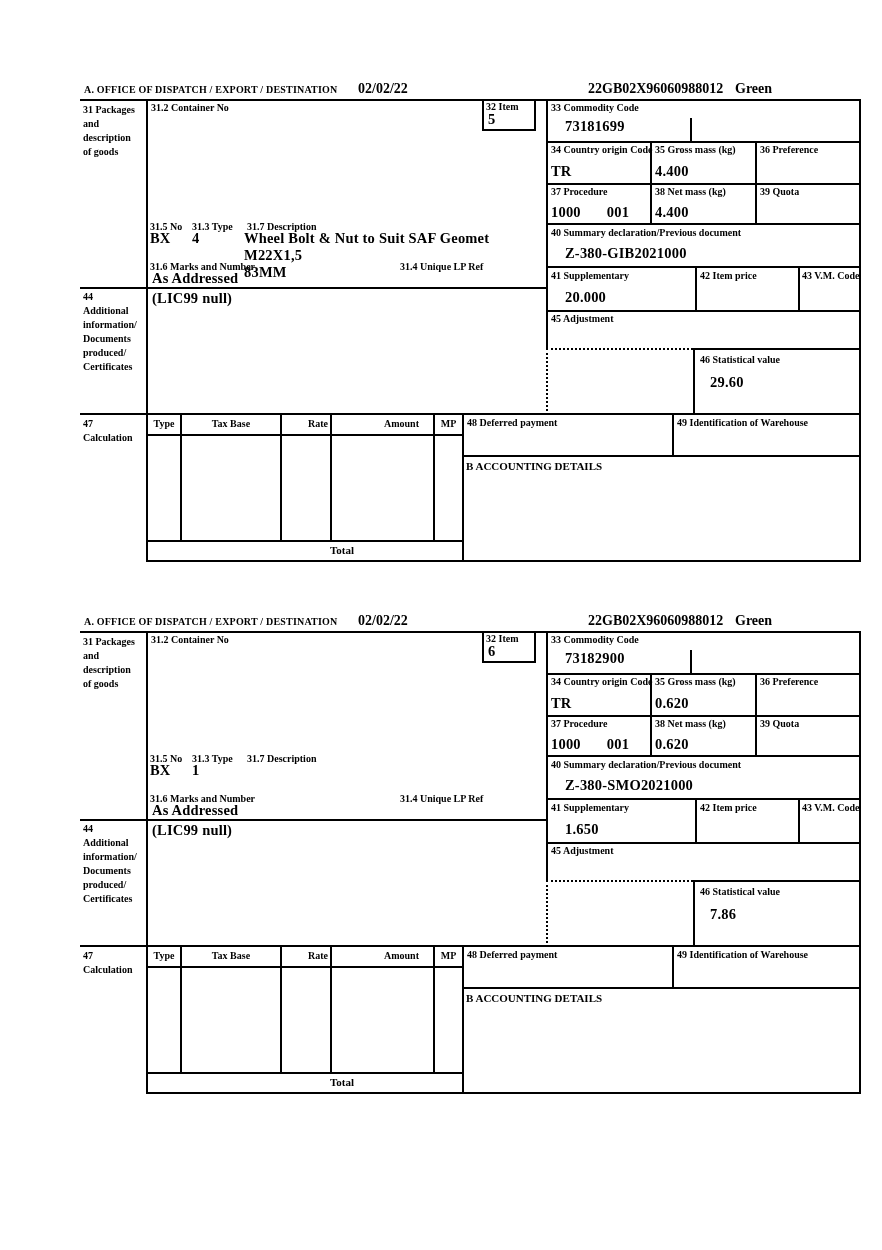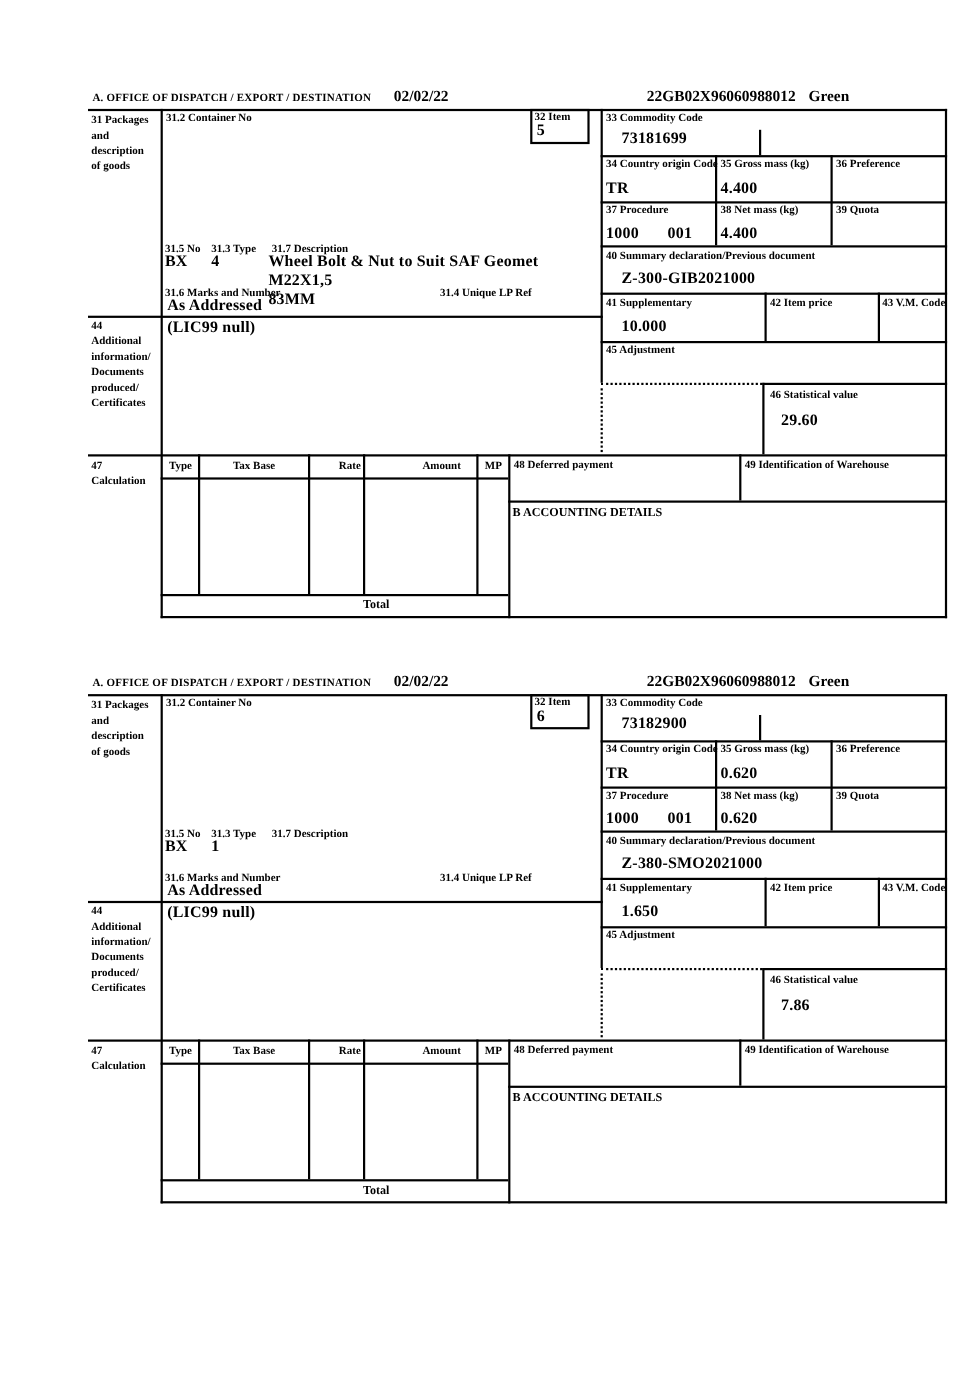--- a/index.html
+++ b/index.html
@@ -105,23 +105,23 @@
     <div class="t val" style="left:551px;top:83px">TR</div>
     <div class="t lbl" style="left:655px;top:64px">35 Gross mass (kg)</div>
     <div class="t val" style="left:655px;top:83px">4.400</div>
     <div class="t lbl" style="left:760px;top:64px">36 Preference</div>
     <div class="t lbl" style="left:551px;top:106px">37 Procedure</div>
     <div class="t val" style="left:551px;top:124px"><span>1000</span><span style="margin-left:26px">001</span></div>
     <div class="t lbl" style="left:655px;top:106px">38 Net mass (kg)</div>
     <div class="t val" style="left:655px;top:124px">4.400</div>
     <div class="t lbl" style="left:760px;top:106px">39 Quota</div>
     <div class="t lbl" style="left:551px;top:147px">40 Summary declaration/Previous document</div>
-    <div class="t val" style="left:565px;top:165px">Z-300-GIB2021000</div>
+    <div class="t val" style="left:565px;top:165px">Z-380-GIB2021000</div>
     <div class="t lbl" style="left:551px;top:190px">41 Supplementary</div>
-    <div class="t val" style="left:565px;top:209px">10.000</div>
+    <div class="t val" style="left:565px;top:209px">20.000</div>
     <div class="t lbl" style="left:700px;top:190px">42 Item price</div>
     <div class="t lbl" style="left:802px;top:190px">43 V.M. Code</div>
     <div class="t lbl" style="left:551px;top:233px">45 Adjustment</div>
     <div class="t lbl" style="left:700px;top:274px">46 Statistical value</div>
     <div class="t val" style="left:710px;top:294px">29.60</div>
 
     <div class="cellh ctr" style="left:148px;width:32px">Type</div>
     <div class="cellh ctr" style="left:182px;width:98px">Tax Base</div>
     <div class="cellh rt" style="left:282px;width:46px">Rate</div>
     <div class="cellh rt" style="left:332px;width:87px">Amount</div>

